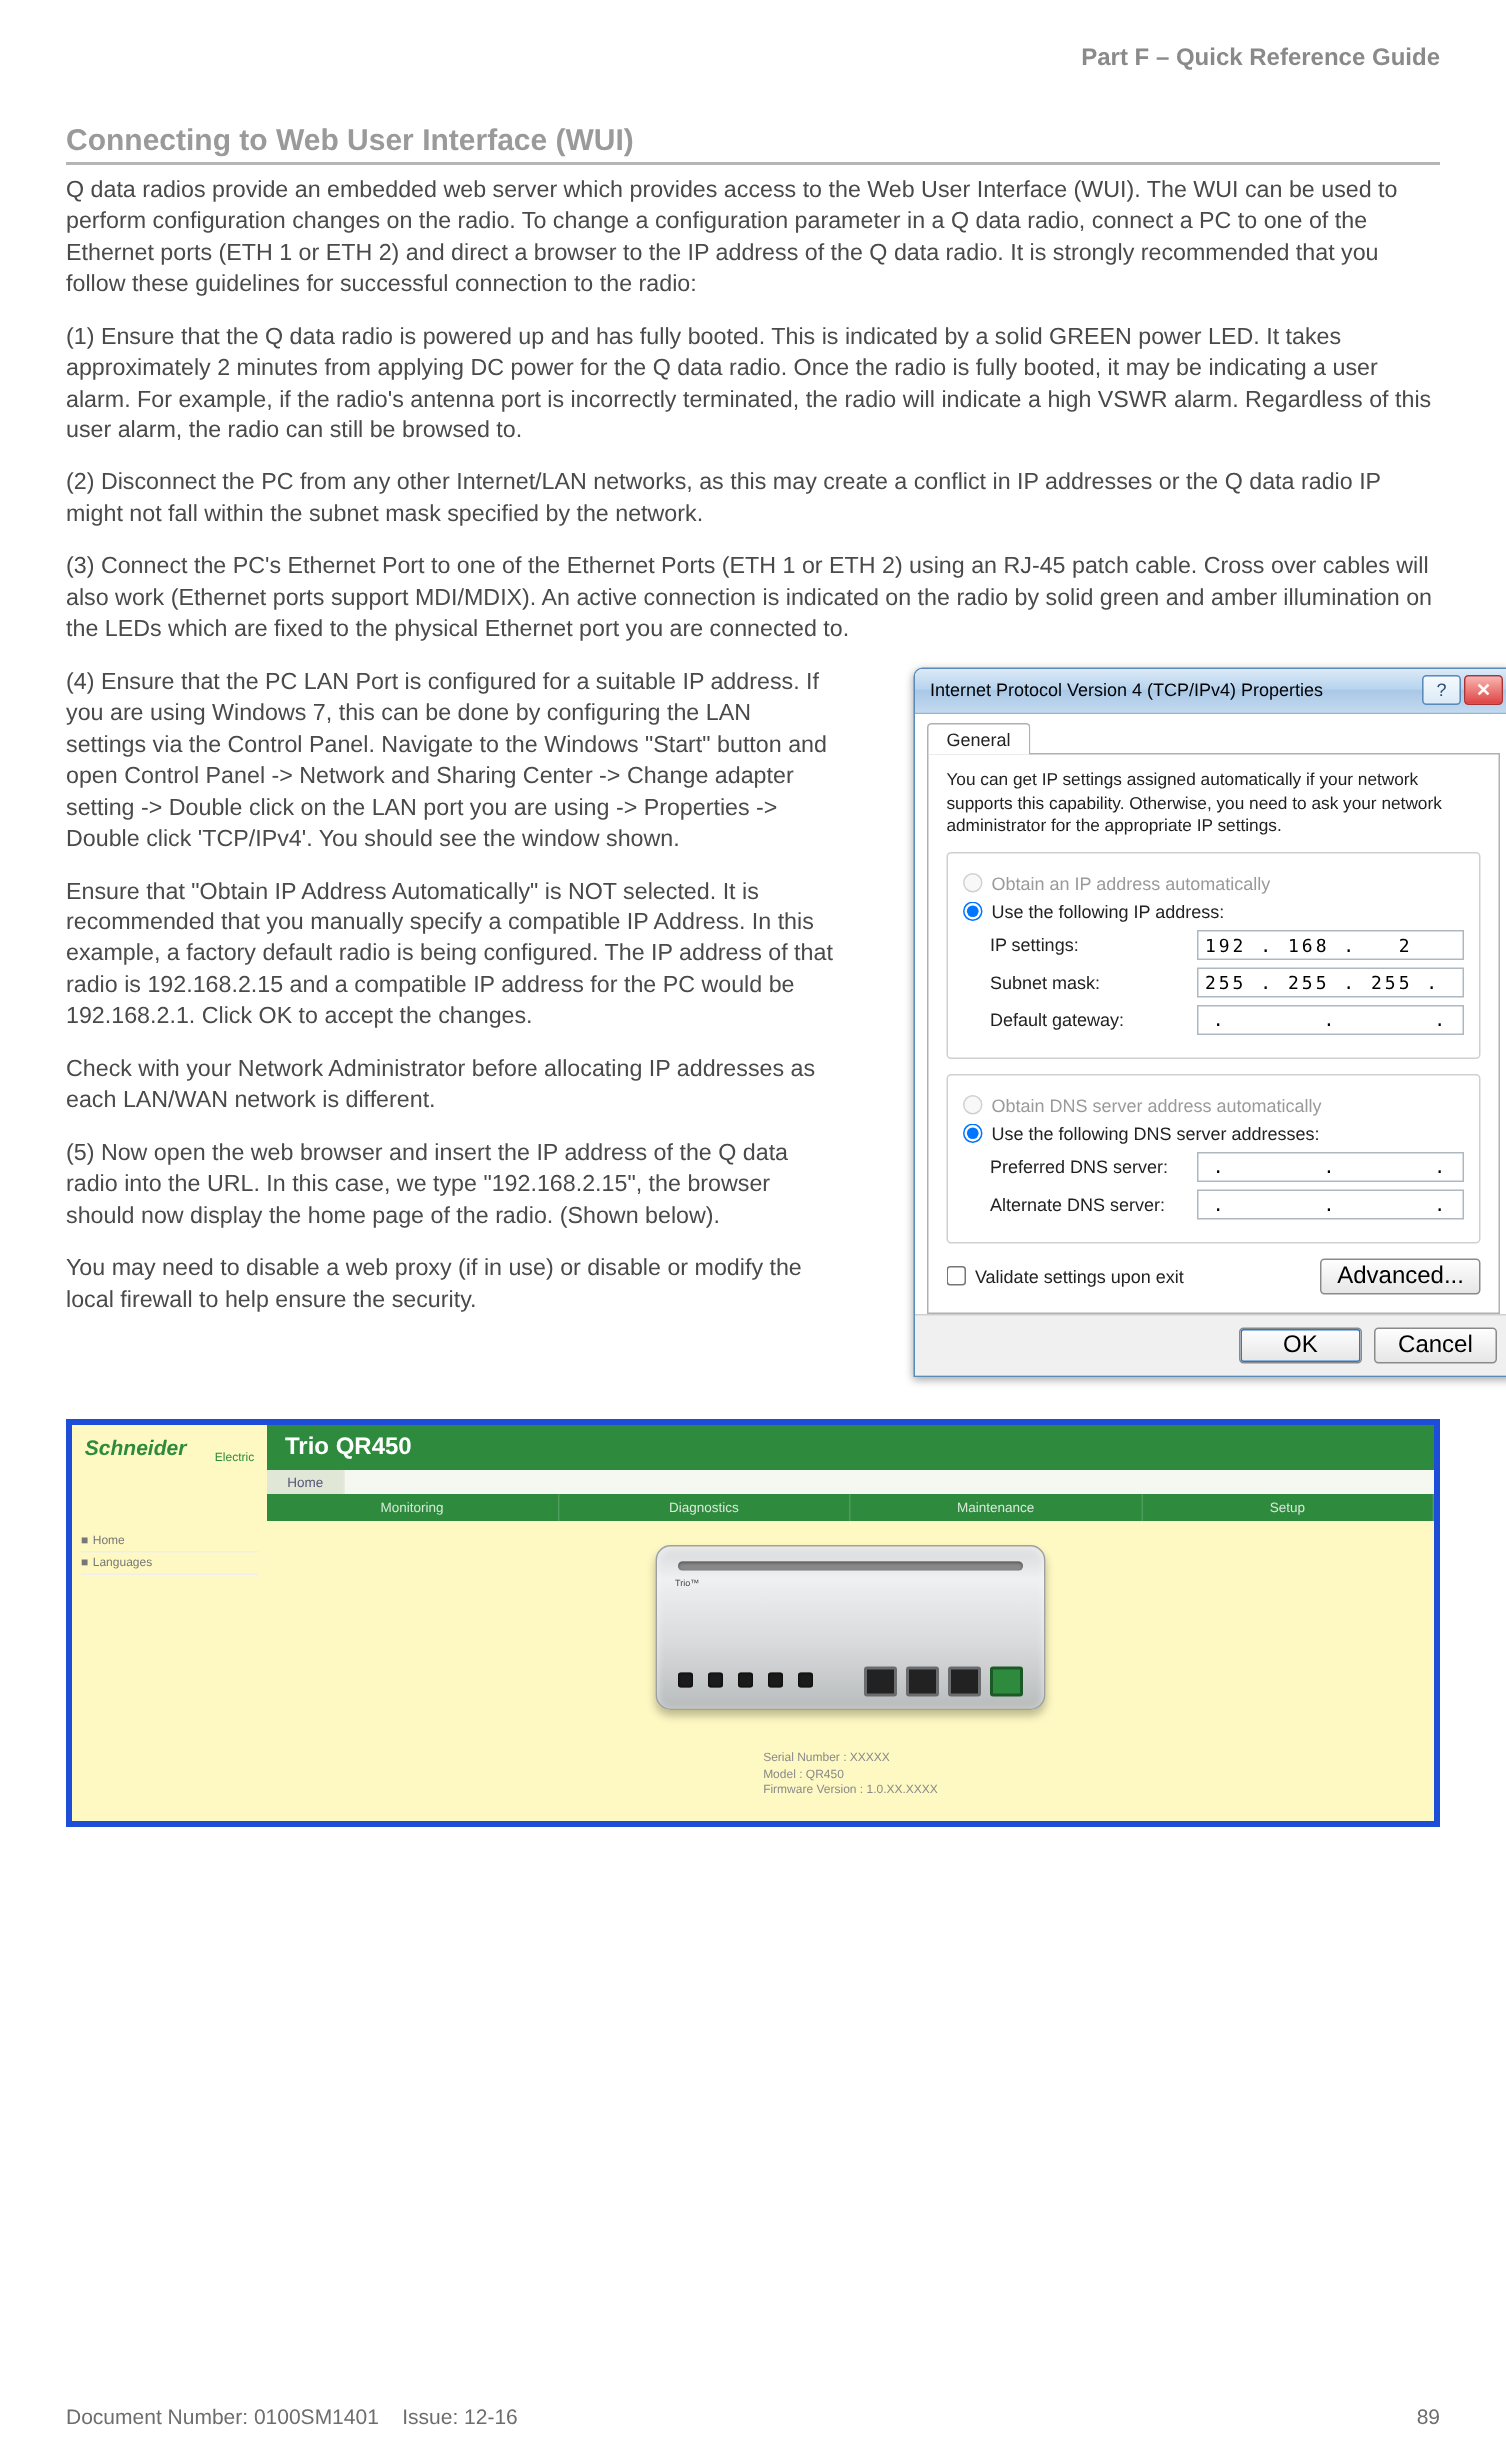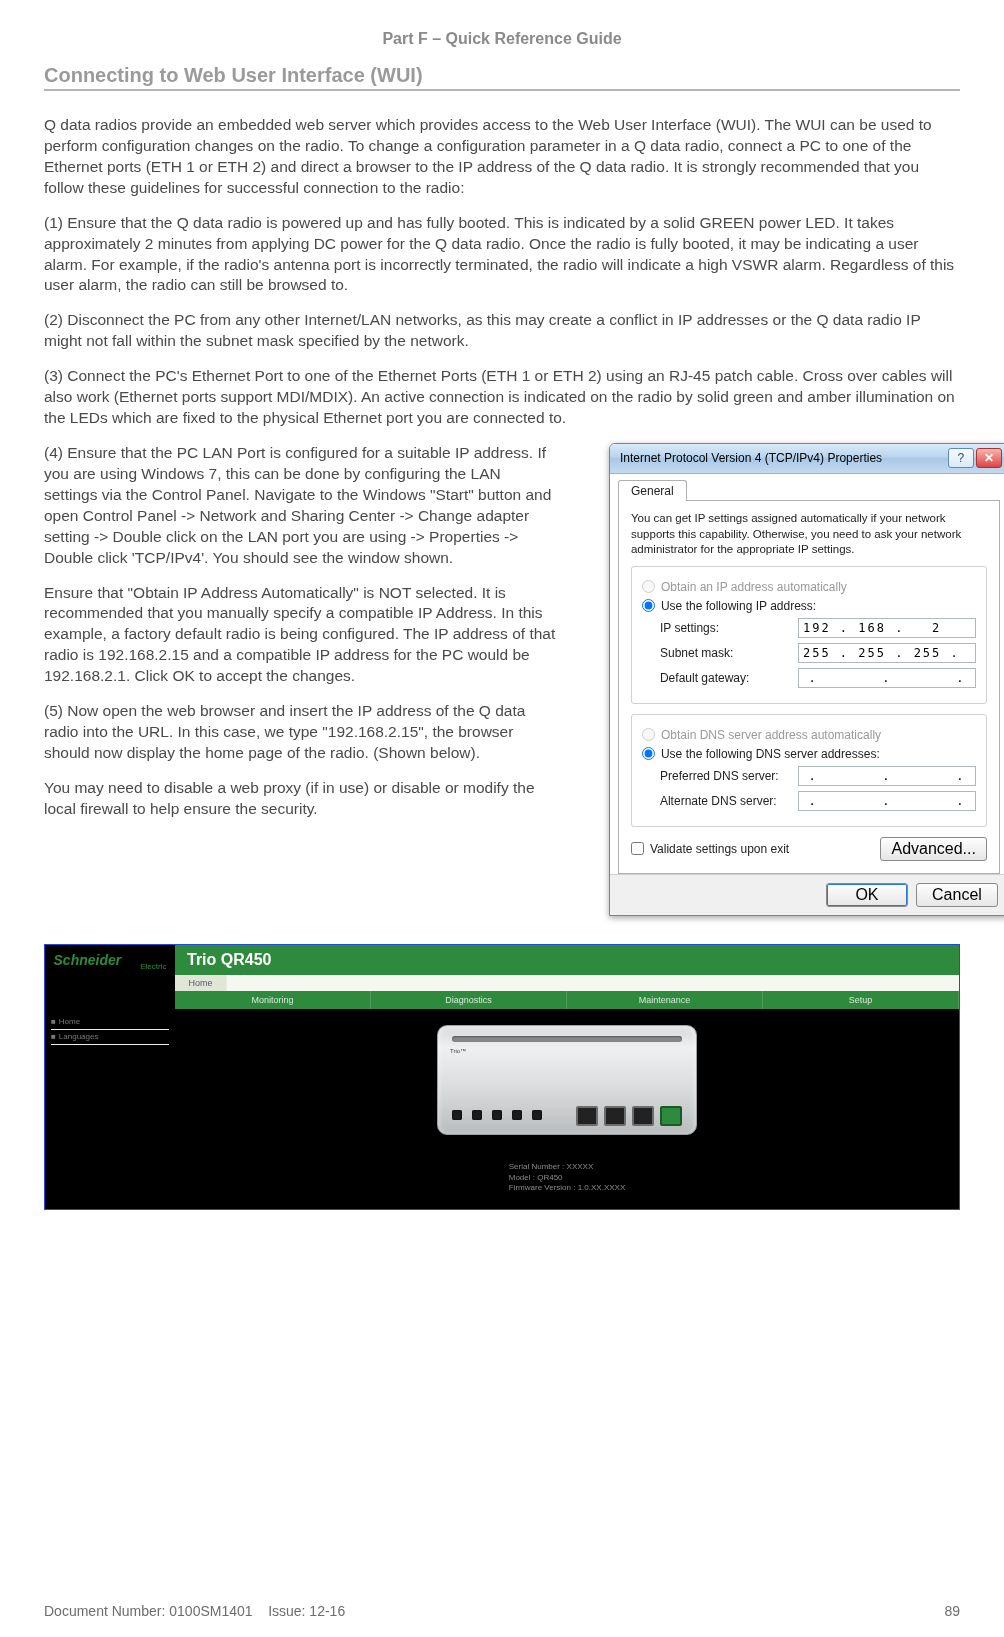--- a/index.html
+++ b/index.html
@@ -6,33 +6,33 @@
   body {
     font-family: "Segoe UI", Arial, sans-serif;
     width: 1004px;
     height: 1637px;
     background: #fff;
     color: #4a4a4a;
     position: relative;
     padding: 30px 44px 0 44px;
   }
   .header-right {
-    text-align: center;
+    text-align: right;
     font-weight: 600;
     color: #8a8a8a;
     font-size: 16px;
-    margin-bottom: 16px;
+    margin-bottom: 35px;
   }
   .section-title {
     color: #9a9a9a;
     font-weight: 600;
     font-size: 20px;
     border-bottom: 2px solid #b5b5b5;
     padding-bottom: 2px;
-    margin-bottom: 24px;
+    margin-bottom: 7px;
   }
   .body-text {
     font-size: 15.5px;
     line-height: 1.35;
     color: #4a4a4a;
     margin-bottom: 14px;
   }
   .two-col {
     display: flex;
     gap: 16px;
@@ -127,25 +127,25 @@
   .btn-bar {
     display:flex; justify-content:flex-end; gap:8px;
     padding: 8px 10px;
     background:#f0f0f0;
     border-top:1px solid #d0d0d0;
   }
   .btn.default { box-shadow: 0 0 0 1px #2a7bd0 inset; }
 
   
   .webshot {
-    border: 1px solid #1d4ed8;
+    border: 4px solid #1d4ed8;
     width: 100%;
     margin-top: 28px;
     font-family: "Segoe UI", Arial, sans-serif;
-    background: #000000;
+    background: #fef9c3;
   }
   .ws-top { height: 30px; display:flex; }
   .ws-logo-col {
     width: 130px;
     display:flex; align-items:center; justify-content:center;
     font-weight:bold; font-style: italic;
     color: #2e8b3d;
     font-size: 14px;
   }
   .ws-logo-col .sub { font-style: normal; font-weight: normal; font-size: 8px; color:#2e8b3d; margin-left:19px; align-self:flex-end; margin-bottom:4px;}
@@ -210,20 +210,21 @@
 
 <p class="body-text">Q data radios provide an embedded web server which provides access to the Web User Interface (WUI). The WUI can be used to perform configuration changes on the radio. To change a configuration parameter in a Q data radio, connect a PC to one of the Ethernet ports (ETH 1 or ETH 2) and direct a browser to the IP address of the Q data radio. It is strongly recommended that you follow these guidelines for successful connection to the radio:</p>
 <p class="body-text">(1) Ensure that the Q data radio is powered up and has fully booted. This is indicated by a solid GREEN power LED. It takes approximately 2 minutes from applying DC power for the Q data radio. Once the radio is fully booted, it may be indicating a user alarm. For example, if the radio's antenna port is incorrectly terminated, the radio will indicate a high VSWR alarm. Regardless of this user alarm, the radio can still be browsed to.</p>
 <p class="body-text">(2) Disconnect the PC from any other Internet/LAN networks, as this may create a conflict in IP addresses or the Q data radio IP might not fall within the subnet mask specified by the network.</p>
 <p class="body-text">(3) Connect the PC's Ethernet Port to one of the Ethernet Ports (ETH 1 or ETH 2) using an RJ-45 patch cable. Cross over cables will also work (Ethernet ports support MDI/MDIX). An active connection is indicated on the radio by solid green and amber illumination on the LEDs which are fixed to the physical Ethernet port you are connected to.</p>
 
 <div class="two-col">
   <div class="col-left">
     <p class="body-text">(4) Ensure that the PC LAN Port is configured for a suitable IP address. If you are using Windows 7, this can be done by configuring the LAN settings via the Control Panel. Navigate to the Windows "Start" button and open Control Panel -&gt; Network and Sharing Center -&gt; Change adapter setting -&gt; Double click on the LAN port you are using -&gt; Properties -&gt; Double click 'TCP/IPv4'. You should see the window shown.</p>
     <p class="body-text">Ensure that "Obtain IP Address Automatically" is NOT selected. It is recommended that you manually specify a compatible IP Address. In this example, a factory default radio is being configured. The IP address of that radio is 192.168.2.15 and a compatible IP address for the PC would be 192.168.2.1. Click OK to accept the changes.</p>
+    <p class="body-text">Check with your Network Administrator before allocating IP addresses as each LAN/WAN network is different.</p>
     <p class="body-text">(5) Now open the web browser and insert the IP address of the Q data radio into the URL. In this case, we type "192.168.2.15", the browser should now display the home page of the radio. (Shown below).</p>
     <p class="body-text">You may need to disable a web proxy (if in use) or disable or modify the local firewall to help ensure the security.</p>
   </div>
 
   <div class="col-right">
 
     <div class="win-dialog">
       <div class="win-titlebar">
         <span class="win-title">Internet Protocol Version 4 (TCP/IPv4) Properties</span>
         <div class="win-btns">

